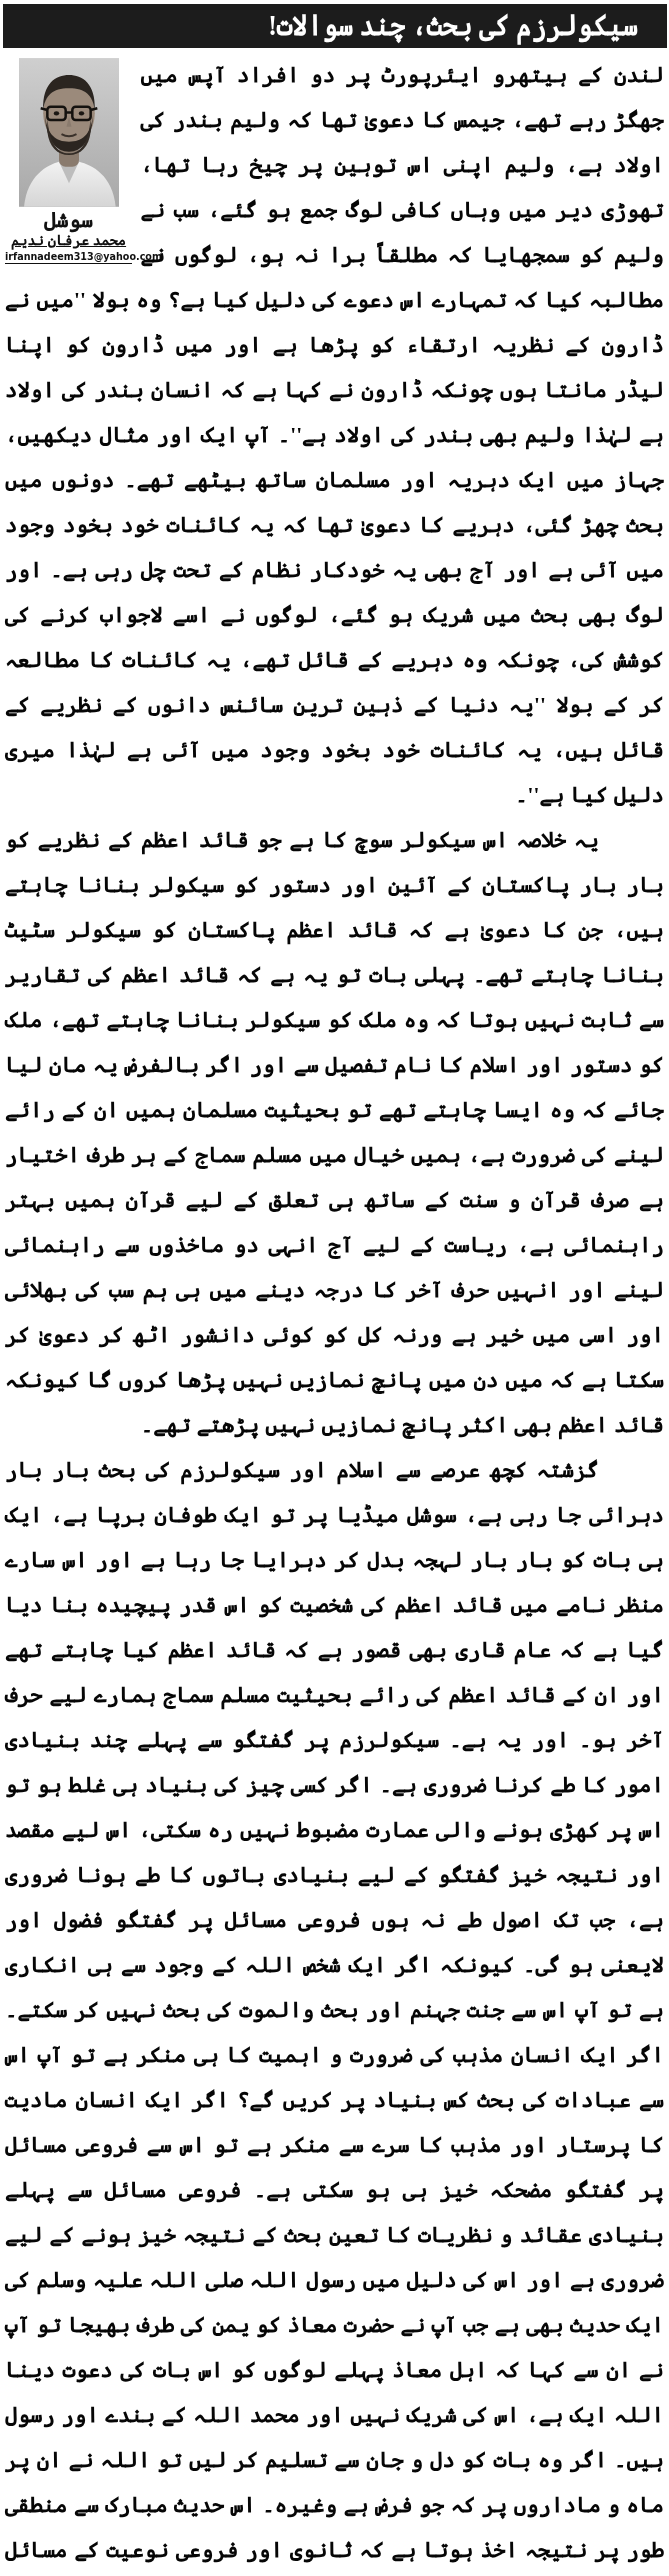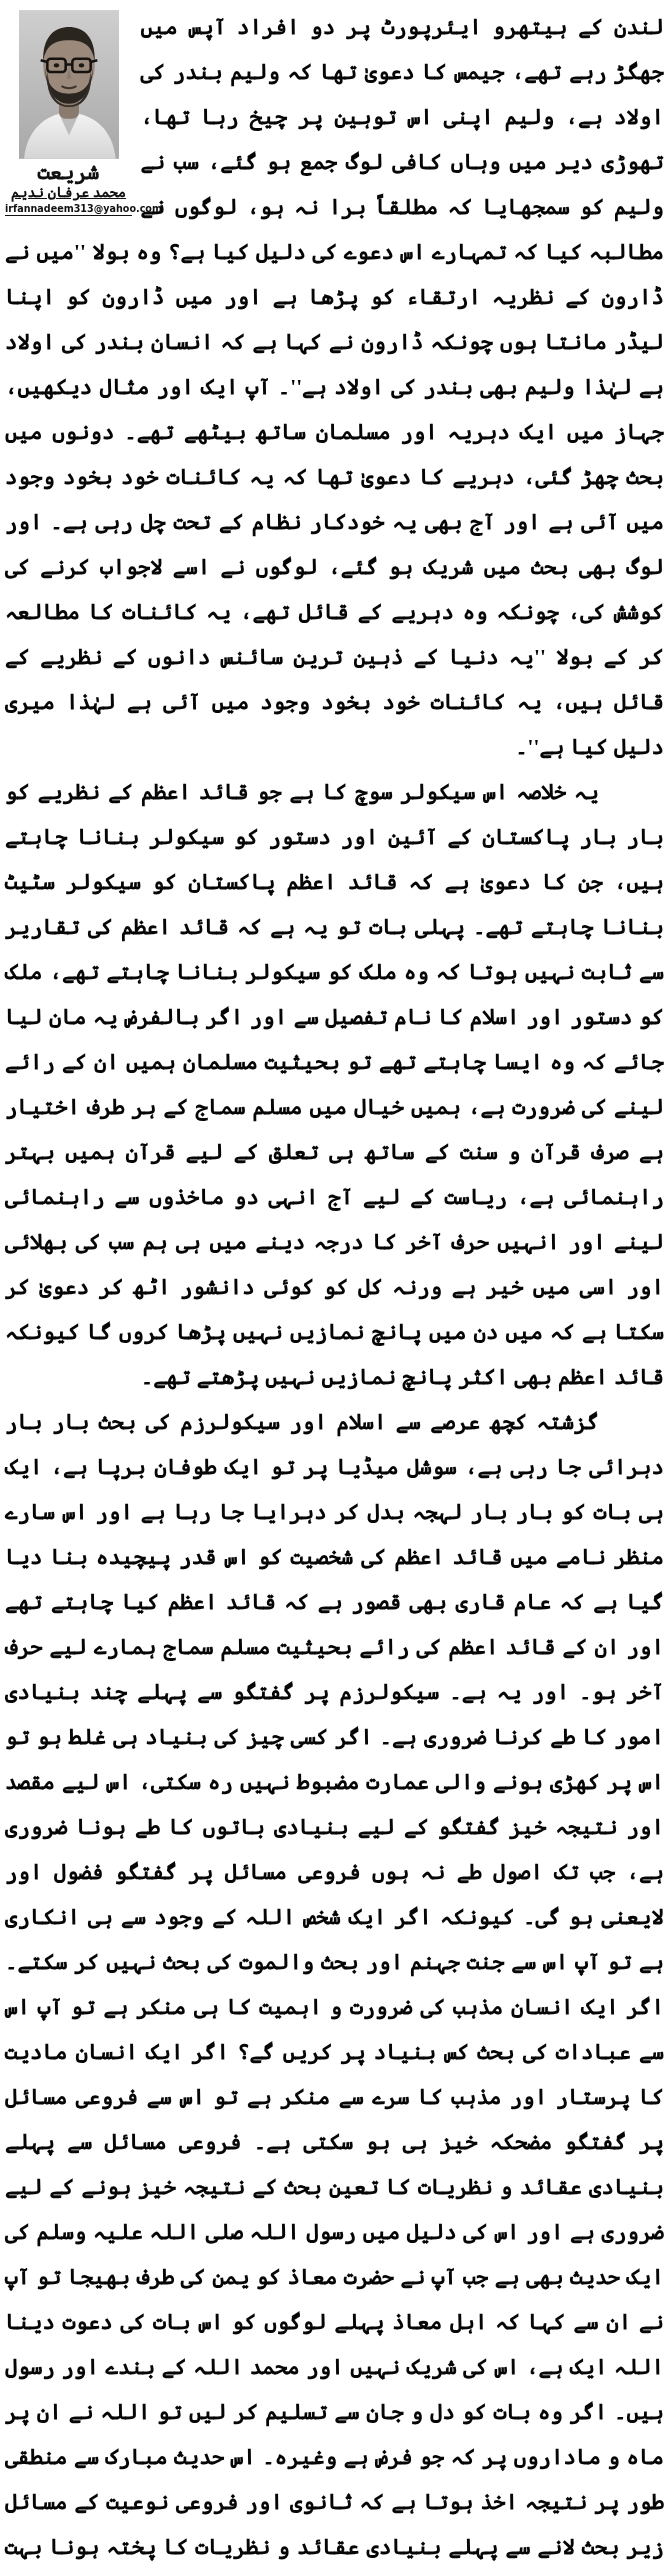--- a/index.html
+++ b/index.html
@@ -115,20 +115,23 @@
     text-align-last:right;
   }
   .body-text p.indent{ text-indent:65px; }
   .clear{clear:both;height:0;}
 </style>
 </head>
 <body>
 
 <div class="page">
 
+  <div class="banner">
+    <div class="banner-title">سیکولرزم کی بحث، چند سوالات!</div>
+  </div>
 
   <div class="article">
 
     <div class="author-block">
       <div class="author-photo">
         <svg viewBox="0 0 120 178" xmlns="http://www.w3.org/2000/svg" aria-hidden="true">
           <defs>
             <linearGradient id="bgg" x1="0" y1="0" x2="0" y2="1">
               <stop offset="0" stop-color="#cfcfcf"></stop>
                 <stop offset="1" stop-color="#a8a8a8"></stop>
@@ -160,21 +163,21 @@
             <line x1="86" y1="62" x2="94" y2="60"></line>
           </g>
 
           <ellipse cx="45" cy="66" rx="3.2" ry="2.6" fill="#1b1713"></ellipse>
           <ellipse cx="75" cy="66" rx="3.2" ry="2.6" fill="#1b1713"></ellipse>
 
           <path d="M60 70 L57 82 L63 82 Z" fill="#8a7b6e"></path>
           <path d="M51 91 Q60 96 69 91" stroke="#3b322b" stroke-width="2.4" fill="none"></path>
         </svg>
       </div>
-      <div class="column-name">شریعت</div>
+      <div class="column-name">سوشل</div>
       <div class="author-name">محمد عرفان ندیم</div>
       <span class="author-email">irfannadeem313@yahoo.com</span>
     </div>
 
     <div class="body-text">
       <p>لندن کے ہیتھرو ایئرپورٹ پر دو افراد آپس میں جھگڑ رہے تھے، جیمس کا دعویٰ تھا کہ ولیم بندر کی اولاد ہے، ولیم اپنی اس توہین پر چیخ رہا تھا، تھوڑی دیر میں وہاں کافی لوگ جمع ہو گئے، سب نے ولیم کو سمجھایا کہ مطلقاً برا نہ ہو، لوگوں نے مطالبہ کیا کہ تمہارے اس دعوے کی دلیل کیا ہے؟ وہ بولا ''میں نے ڈارون کے نظریہ ارتقاء کو پڑھا ہے اور میں ڈارون کو اپنا لیڈر مانتا ہوں چونکہ ڈارون نے کہا ہے کہ انسان بندر کی اولاد ہے لہٰذا ولیم بھی بندر کی اولاد ہے''۔ آپ ایک اور مثال دیکھیں، جہاز میں ایک دہریہ اور مسلمان ساتھ بیٹھے تھے۔ دونوں میں بحث چھڑ گئی، دہریے کا دعویٰ تھا کہ یہ کائنات خود بخود وجود میں آئی ہے اور آج بھی یہ خودکار نظام کے تحت چل رہی ہے۔ اور لوگ بھی بحث میں شریک ہو گئے، لوگوں نے اسے لاجواب کرنے کی کوشش کی، چونکہ وہ دہریے کے قائل تھے، یہ کائنات کا مطالعہ کر کے بولا ''یہ دنیا کے ذہین ترین سائنس دانوں کے نظریے کے قائل ہیں، یہ کائنات خود بخود وجود میں آئی ہے لہٰذا میری دلیل کیا ہے''۔</p>
       <p class="indent">یہ خلاصہ اس سیکولر سوچ کا ہے جو قائد اعظم کے نظریے کو بار بار پاکستان کے آئین اور دستور کو سیکولر بنانا چاہتے ہیں، جن کا دعویٰ ہے کہ قائد اعظم پاکستان کو سیکولر سٹیٹ بنانا چاہتے تھے۔ پہلی بات تو یہ ہے کہ قائد اعظم کی تقاریر سے ثابت نہیں ہوتا کہ وہ ملک کو سیکولر بنانا چاہتے تھے، ملک کو دستور اور اسلام کا نام تفصیل سے اور اگر بالفرض یہ مان لیا جائے کہ وہ ایسا چاہتے تھے تو بحیثیت مسلمان ہمیں ان کے رائے لینے کی ضرورت ہے، ہمیں خیال میں مسلم سماج کے ہر طرف اختیار ہے صرف قرآن و سنت کے ساتھ ہی تعلق کے لیے قرآن ہمیں بہتر راہنمائی ہے، ریاست کے لیے آج انہی دو ماخذوں سے راہنمائی لینے اور انہیں حرف آخر کا درجہ دینے میں ہی ہم سب کی بھلائی اور اسی میں خیر ہے ورنہ کل کو کوئی دانشور اٹھ کر دعویٰ کر سکتا ہے کہ میں دن میں پانچ نمازیں نہیں پڑھا کروں گا کیونکہ قائد اعظم بھی اکثر پانچ نمازیں نہیں پڑھتے تھے۔</p>
       <p class="indent">گزشتہ کچھ عرصے سے اسلام اور سیکولرزم کی بحث بار بار دہرائی جا رہی ہے، سوشل میڈیا پر تو ایک طوفان برپا ہے، ایک ہی بات کو بار بار لہجہ بدل کر دہرایا جا رہا ہے اور اس سارے منظر نامے میں قائد اعظم کی شخصیت کو اس قدر پیچیدہ بنا دیا گیا ہے کہ عام قاری بھی قصور ہے کہ قائد اعظم کیا چاہتے تھے اور ان کے قائد اعظم کی رائے بحیثیت مسلم سماج ہمارے لیے حرف آخر ہو۔ اور یہ ہے۔ سیکولرزم پر گفتگو سے پہلے چند بنیادی امور کا طے کرنا ضروری ہے۔ اگر کسی چیز کی بنیاد ہی غلط ہو تو اس پر کھڑی ہونے والی عمارت مضبوط نہیں رہ سکتی، اس لیے مقصد اور نتیجہ خیز گفتگو کے لیے بنیادی باتوں کا طے ہونا ضروری ہے، جب تک اصول طے نہ ہوں فروعی مسائل پر گفتگو فضول اور لایعنی ہو گی۔ کیونکہ اگر ایک شخص اللہ کے وجود سے ہی انکاری ہے تو آپ اس سے جنت جہنم اور بحث والموت کی بحث نہیں کر سکتے۔ اگر ایک انسان مذہب کی ضرورت و اہمیت کا ہی منکر ہے تو آپ اس سے عبادات کی بحث کس بنیاد پر کریں گے؟ اگر ایک انسان مادیت کا پرستار اور مذہب کا سرے سے منکر ہے تو اس سے فروعی مسائل پر گفتگو مضحکہ خیز ہی ہو سکتی ہے۔ فروعی مسائل سے پہلے بنیادی عقائد و نظریات کا تعین بحث کے نتیجہ خیز ہونے کے لیے ضروری ہے اور اس کی دلیل میں رسول اللہ صلی اللہ علیہ وسلم کی ایک حدیث بھی ہے جب آپ نے حضرت معاذ کو یمن کی طرف بھیجا تو آپ نے ان سے کہا کہ اہل معاذ پہلے لوگوں کو اس بات کی دعوت دینا اللہ ایک ہے، اس کی شریک نہیں اور محمد اللہ کے بندے اور رسول ہیں۔ اگر وہ بات کو دل و جان سے تسلیم کر لیں تو اللہ نے ان پر ماہ و ماداروں پر کہ جو فرض ہے وغیرہ۔ اس حدیث مبارک سے منطقی طور پر نتیجہ اخذ ہوتا ہے کہ ثانوی اور فروعی نوعیت کے مسائل زیر بحث لانے سے پہلے بنیادی عقائد و نظریات کا پختہ ہونا بہت ضروری ہے۔ اس لیے سیکولرزم کا دفاع اور سیکولرزم کی بات کرنے والے دانشوروں سے گزارش ہے کہ پہلے وہ اپنے بنیادی عقائد و نظریات واضح کریں تو کہ بات کو آگے بڑھایا جا سکے۔ ایک طرف دین و اسلامی شریعت کا دم بھرتے ہیں کھلے بندوں مذاق اڑاتے ہیں، اس فرسودہ روایات کا حامل دین دار اور دوسری طرف دین و دانش مسلمانیت کا دم بھرتے ہیں جبکہ دوسری طرف سیکولرزم کو لادینیت کا نام دے دیا جائے تو یہ بات انہیں ہضم نہیں ہوتی اور اس بات پر بھی وہ چیخ اٹھتے ہیں۔</p>
 
     </div>

